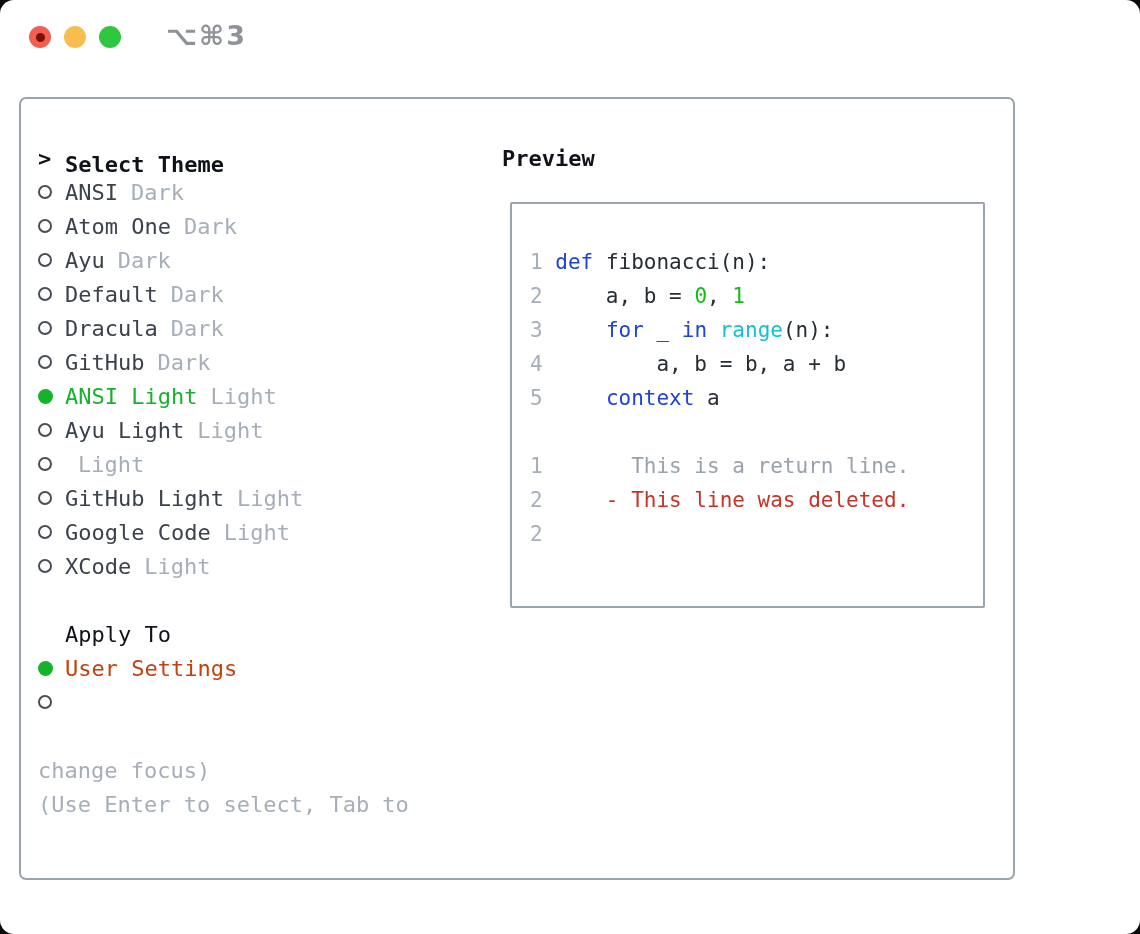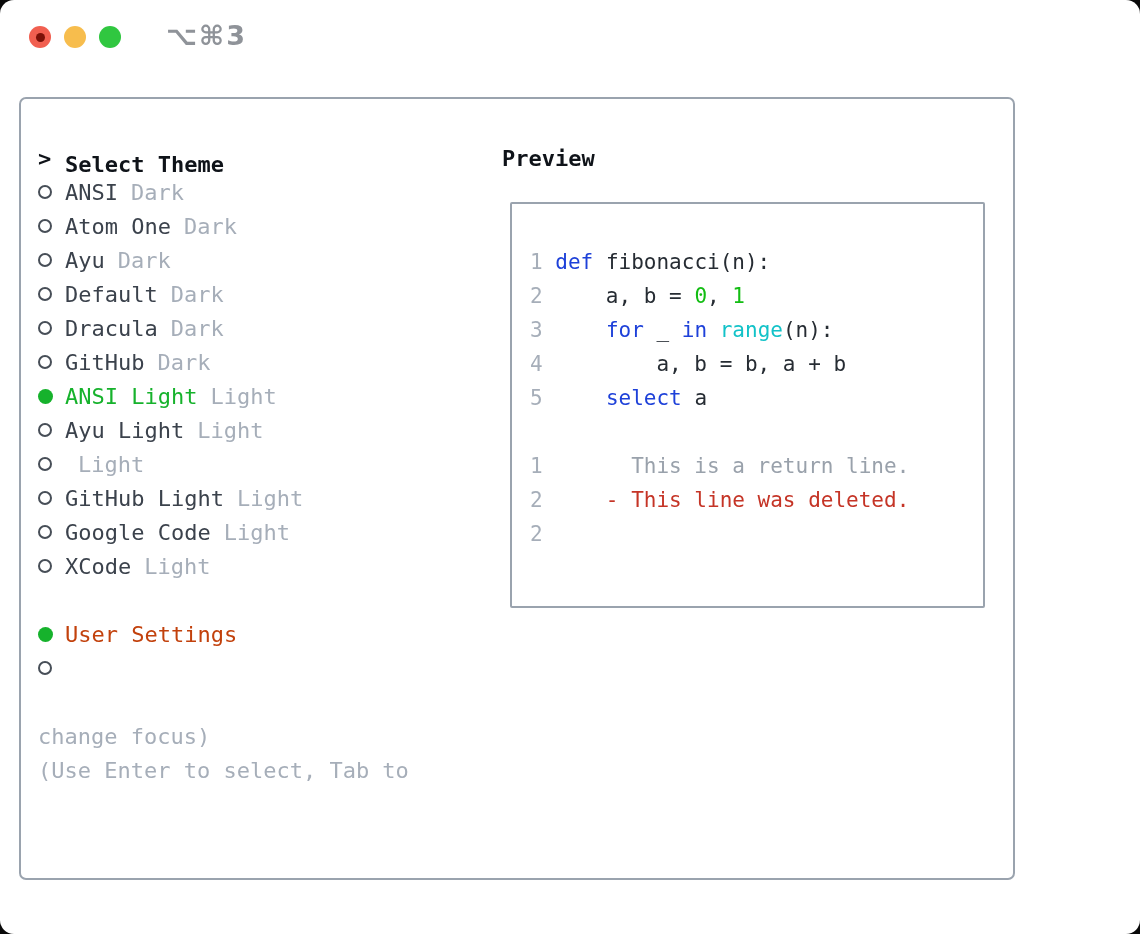--- a/index.html
+++ b/index.html
@@ -79,41 +79,45 @@
           <div class="row"><span class="marker"><span class="circle" style="border-color: rgb(71, 78, 87);"></span></span><span style="color: rgb(59, 66, 76);">GitHub</span><span class="variant" style="color: rgb(166, 174, 185);">Dark</span></div>
           <div class="row"><span class="marker"><span class="circle sel" style="background: rgb(22, 178, 44);"></span></span><span style="color: rgb(22, 178, 44);">ANSI Light</span><span class="variant" style="color: rgb(166, 174, 185);">Light</span></div>
           <div class="row"><span class="marker"><span class="circle" style="border-color: rgb(71, 78, 87);"></span></span><span style="color: rgb(59, 66, 76);">Ayu Light</span><span class="variant" style="color: rgb(166, 174, 185);">Light</span></div>
           <div class="row"><span class="marker"><span class="circle" style="border-color: rgb(71, 78, 87);"></span></span><span class="variant" style="color: rgb(166, 174, 185);">Light</span></div>
           <div class="row"><span class="marker"><span class="circle" style="border-color: rgb(71, 78, 87);"></span></span><span style="color: rgb(59, 66, 76);">GitHub Light</span><span class="variant" style="color: rgb(166, 174, 185);">Light</span></div>
           <div class="row"><span class="marker"><span class="circle" style="border-color: rgb(71, 78, 87);"></span></span><span style="color: rgb(59, 66, 76);">Google Code</span><span class="variant" style="color: rgb(166, 174, 185);">Light</span></div>
           <div class="row"><span class="marker"><span class="circle" style="border-color: rgb(71, 78, 87);"></span></span><span style="color: rgb(59, 66, 76);">XCode</span><span class="variant" style="color: rgb(166, 174, 185);">Light</span></div>
         </div>
 
       <div class="gap"></div>
+      <div class="row">
+        <span class="marker"></span>
+        <span id="apply-title" style="color: rgb(15, 19, 25);">Apply To</span>
+      </div>
       <div id="apply-list">
           <div class="row"><span class="marker"><span class="circle sel" style="background: rgb(22, 178, 44);"></span></span><span style="color: #c2410c;">User Settings</span></div>
           <div class="row"><span class="marker"><span class="circle" style="border-color: rgb(71, 78, 87);"></span></span></div>
         </div>
 
       <div class="gap"></div>
       <div id="hint">
           <div class="hint-line" style="color: rgb(166, 174, 185);">change focus)</div>
           <div class="hint-line" style="color: rgb(166, 174, 185);">(Use Enter to select, Tab to</div>
         </div>
     </div>
 
     <div class="preview-title" id="preview-title" style="color: rgb(15, 19, 25);">Preview</div>
 
     <div class="preview-box" id="preview-box" style="border-color: rgb(154, 163, 174);">
       <div id="code-block">
           <div class="code-line"><span class="gutter" style="color: rgb(166, 174, 185);">1 </span><span style="color: rgb(30, 65, 217);">def</span><span style="color: rgb(38, 44, 51);"> fibonacci(n):</span></div>
           <div class="code-line"><span class="gutter" style="color: rgb(166, 174, 185);">2 </span><span style="color: rgb(38, 44, 51);">    a, b = </span><span style="color: rgb(19, 189, 19);">0</span><span style="color: rgb(38, 44, 51);">, </span><span style="color: rgb(19, 189, 19);">1</span></div>
           <div class="code-line"><span class="gutter" style="color: rgb(166, 174, 185);">3 </span><span style="color: rgb(38, 44, 51);">    </span><span style="color: rgb(30, 65, 217);">for</span><span style="color: rgb(38, 44, 51);"> _ </span><span style="color: rgb(30, 65, 217);">in</span><span style="color: rgb(38, 44, 51);"> </span><span style="color: rgb(18, 194, 200);">range</span><span style="color: rgb(38, 44, 51);">(n):</span></div>
           <div class="code-line"><span class="gutter" style="color: rgb(166, 174, 185);">4 </span><span style="color: rgb(38, 44, 51);">        a, b = b, a + b</span></div>
-          <div class="code-line"><span class="gutter" style="color: rgb(166, 174, 185);">5 </span><span style="color: rgb(38, 44, 51);">    </span><span style="color: rgb(30, 65, 217);">select</span><span style="color: rgb(38, 44, 51);"> a</span></div>
+          <div class="code-line"><span class="gutter" style="color: rgb(166, 174, 185);">5 </span><span style="color: rgb(38, 44, 51);">    </span><span style="color: rgb(30, 65, 217);">context</span><span style="color: rgb(38, 44, 51);"> a</span></div>
         </div>
       <div id="diff-block" class="diff-block">
           <div class="code-line"><span class="gutter" style="color: rgb(166, 174, 185);">1 </span><span style="color: rgb(153, 161, 171);">      This is a return line.</span></div>
           <div class="code-line"><span class="gutter" style="color: rgb(166, 174, 185);">2 </span><span style="color: rgb(197, 52, 38);">    - This line was deleted.</span></div>
           <div class="code-line"><span class="gutter" style="color: rgb(166, 174, 185);">2 </span></div>
         </div>
     </div>
 
   </div>
 </div>

